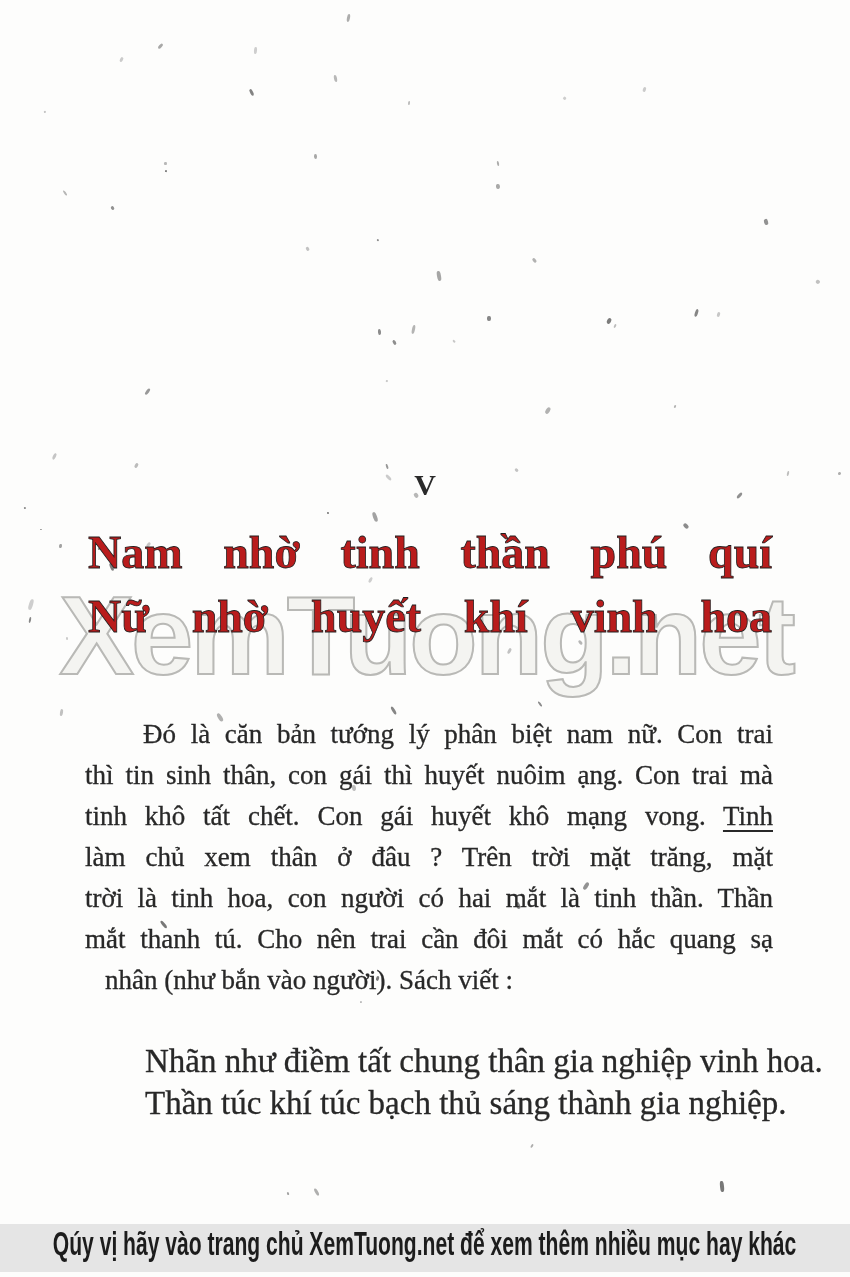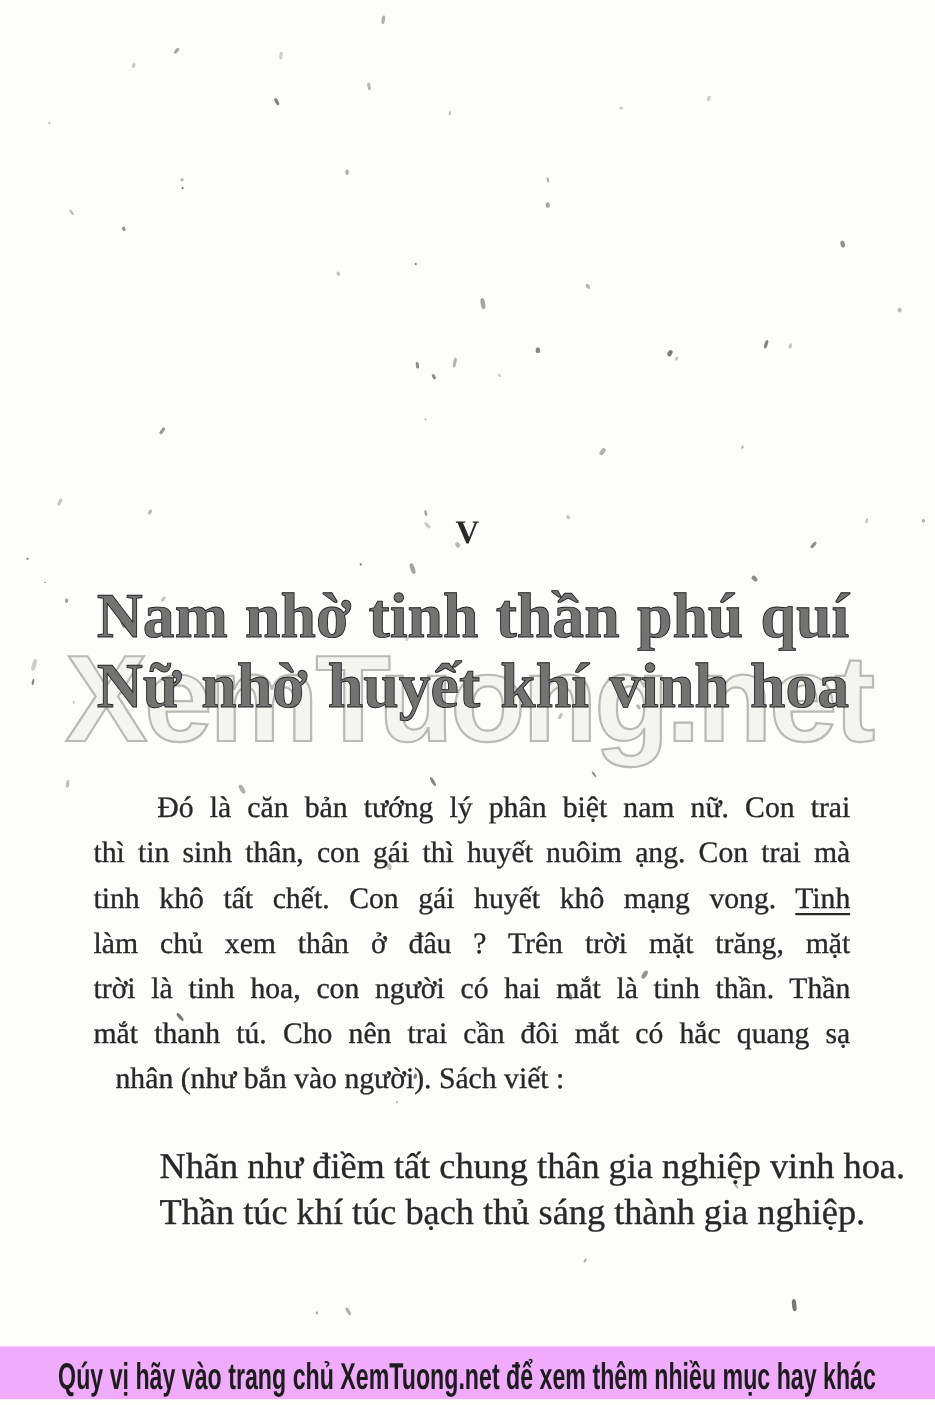--- a/index.html
+++ b/index.html
@@ -45,23 +45,23 @@
     font-weight: bold;
     color: #2a2a2a;
   }
 
   .title-line {
     position: absolute;
     left: 88px;
     width: 684px;
     z-index: 3;
     margin: 0;
-    font-size: 58px;
-    font-weight: bold;
-    color: #737373;
+    font-size: 46px;
+    font-weight: bold;
+    color: #b91c1c;
     -webkit-text-stroke: 0.8px #1e1e1e;
     text-align: justify;
     text-align-last: justify;
     line-height: 1.1;
   }
   .title-1 { top: 528px; }
   .title-2 { top: 592px; }
 
   .body-text {
     position: absolute;
@@ -99,23 +99,23 @@
     -webkit-text-stroke: 0.3px #282828;
   }
   .qline { height: 42px; line-height: 42px; white-space: nowrap; }
 
   .footer-banner {
     position: absolute;
     left: 0; right: 0;
     top: 1224px;
     height: 48px;
     z-index: 4;
-    background: #f0abfc;
+    background: #e5e5e5;
     display: flex;
-    align-items: flex-end;
+    align-items: flex-start;
     justify-content: center;
   }
   .footer-text {
     font-family: "Liberation Sans", sans-serif;
     font-weight: bold;
     font-size: 34px;
     color: #1c1c1c;
     white-space: nowrap;
     transform: scaleX(0.62);
     transform-origin: center;

